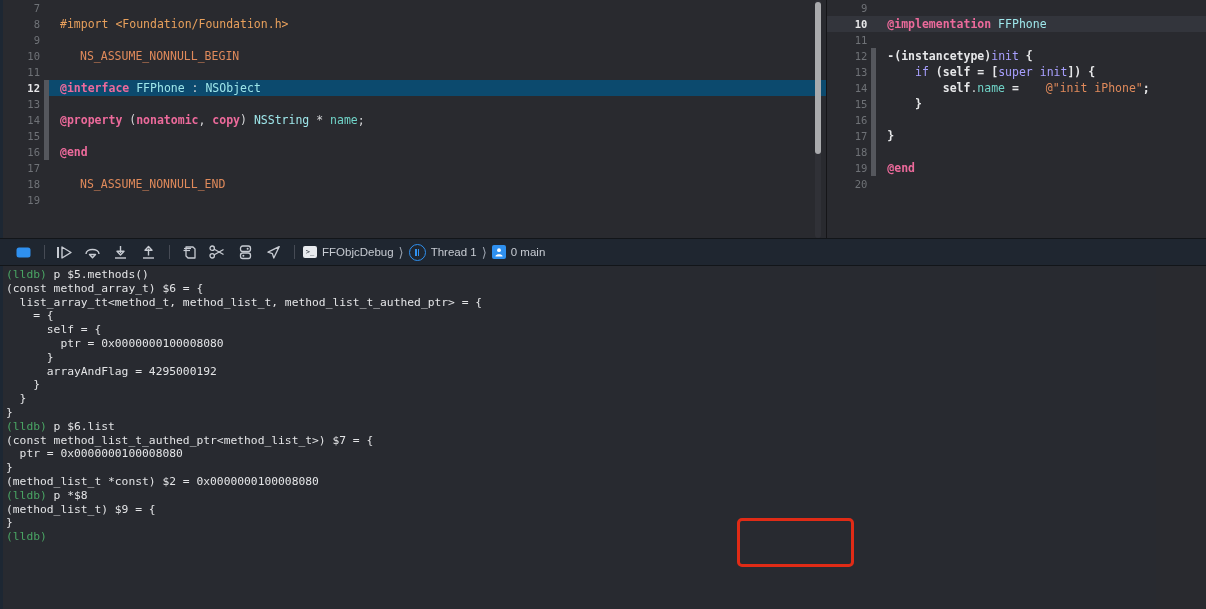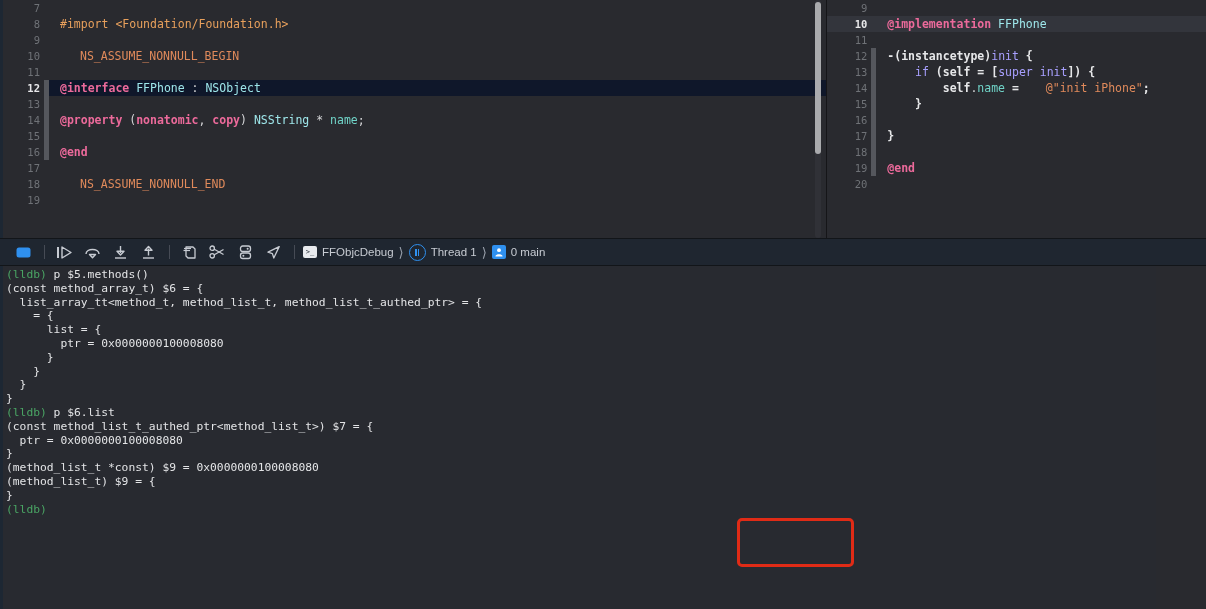--- a/index.html
+++ b/index.html
@@ -75,21 +75,21 @@
     margin-left: 4px;
     background: transparent;
   }
   .fold-ribbon.on { background: #55575d; }
   .code-text {
     padding-left: 11px;
     color: #d5d6d8;
     flex: 1;
   }
   .code-line.is-current-hl .code-text {
-    background: #0f172a;
+    background: #0c4a6e;
   }
   .code-line.is-current-dim {
     background: #33353c;
   }
 
   
   .tk-kw      { color: #ec6a9b; font-weight: bold; }   
   .tk-pre     { color: #e8a05c; }                      
   .tk-str     { color: #e08a5b; padding-left: 20px; }                      
   .tk-type    { color: #9ee6ea; }                      
@@ -368,31 +368,33 @@
     </div>
   </div>
 
   <div id="console">
     <div class="console-left-edge"></div>
     <div class="console-lines" id="console-lines">
         <div class="con-line"><span class="con-prompt">(lldb) </span><span class="con-out">p $5.methods()</span></div>
         <div class="con-line"><span class="con-out">(const method_array_t) $6 = {</span></div>
         <div class="con-line"><span class="con-out">  list_array_tt&lt;method_t, method_list_t, method_list_t_authed_ptr&gt; = {</span></div>
         <div class="con-line"><span class="con-out">    = {</span></div>
-        <div class="con-line"><span class="con-out">      list = {</span></div>
+        <div class="con-line"><span class="con-out">      self = {</span></div>
         <div class="con-line"><span class="con-out">        ptr = 0x0000000100008080</span></div>
         <div class="con-line"><span class="con-out">      }</span></div>
+        <div class="con-line"><span class="con-out">      arrayAndFlag = 4295000192</span></div>
         <div class="con-line"><span class="con-out">    }</span></div>
         <div class="con-line"><span class="con-out">  }</span></div>
         <div class="con-line"><span class="con-out">}</span></div>
         <div class="con-line"><span class="con-prompt">(lldb) </span><span class="con-out">p $6.list</span></div>
         <div class="con-line"><span class="con-out">(const method_list_t_authed_ptr&lt;method_list_t&gt;) $7 = {</span></div>
         <div class="con-line"><span class="con-out">  ptr = 0x0000000100008080</span></div>
         <div class="con-line"><span class="con-out">}</span></div>
-        <div class="con-line"><span class="con-out">(method_list_t *const) $9 = 0x0000000100008080</span></div>
+        <div class="con-line"><span class="con-out">(method_list_t *const) $2 = 0x0000000100008080</span></div>
+        <div class="con-line"><span class="con-prompt">(lldb) </span><span class="con-out">p *$8</span></div>
         <div class="con-line"><span class="con-out">(method_list_t) $9 = {</span></div>
         <div class="con-line"><span class="con-out">}</span></div>
         <div class="con-line"><span class="con-prompt">(lldb) </span><span class="con-out"></span></div>
       </div>
   </div>
 
   <div id="annot-box" style="left: 737px; top: 518px; width: 111px; height: 43px; border-color: rgb(224, 43, 22);"></div>
 
 </div>
 

